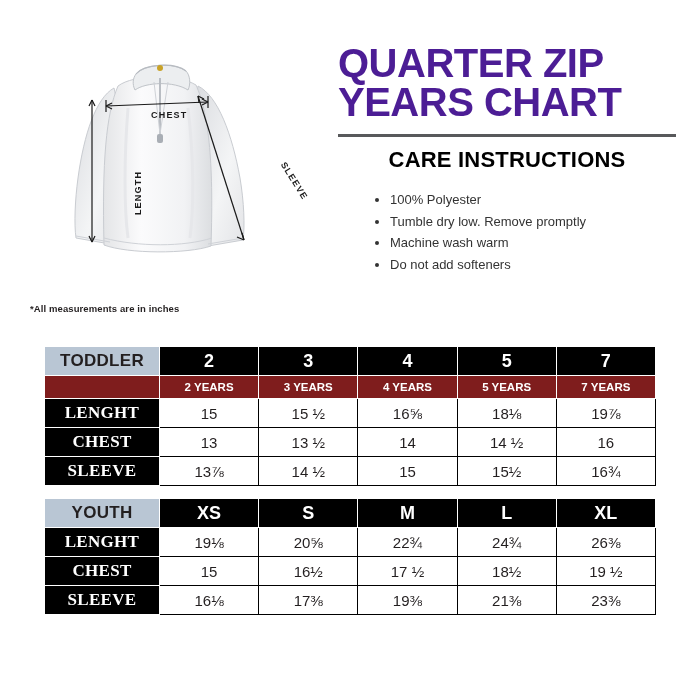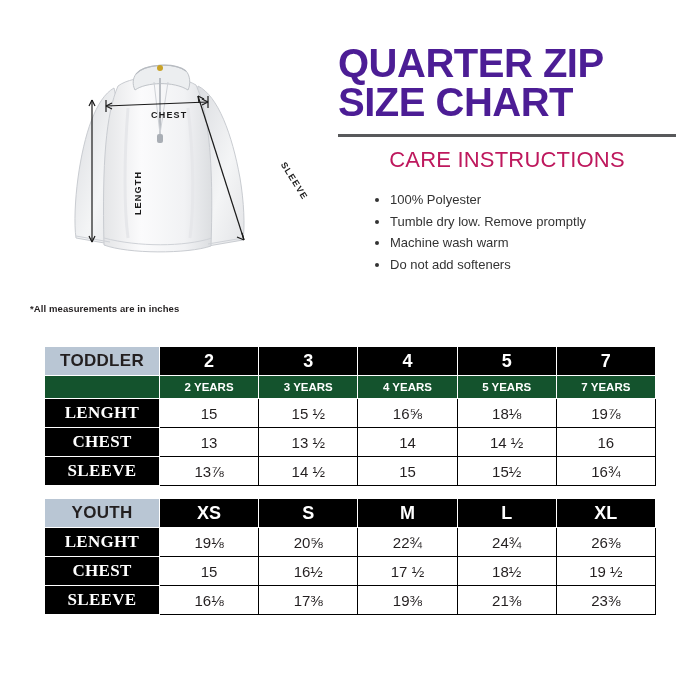--- a/index.html
+++ b/index.html
@@ -88,22 +88,22 @@
   }
   .title .l2 { display: block; }
   .rule {
     height: 3px;
     background: #58595b;
     margin: 12px 0 10px 0;
     width: 100%;
   }
   .care-title {
     font-size: 22px;
-    font-weight: normal;
-    color: #be185d;
+    font-weight: bold;
+    color: #000000;
     text-align: center;
     letter-spacing: 0.2px;
     margin-bottom: 16px;
   }
   .care-list {
     margin: 0;
     padding-left: 52px;
     font-size: 13px;
     line-height: 1.65;
     color: #333;
@@ -135,21 +135,21 @@
     letter-spacing: .3px;
     text-align: center;
   }
   .hdr-size {
     background: #000000;
     color: #ffffff;
     font-weight: bold;
     font-size: 18px;
   }
   .sub-black {
-    background: #14532d;
+    background: #7f1d1d;
     color: #ffffff;
     font-weight: bold;
     font-size: 11.5px;
     height: 20px;
   }
   .row-label {
     background: #000000;
     color: #ffffff;
     font-weight: bold;
     font-size: 17px;
@@ -234,21 +234,21 @@
       <div class="lbl lbl-length">LENGTH</div>
       <div class="lbl lbl-sleeve">SLEEVE</div>
     </div>
 
     <div class="measure-note">*All measurements are in inches</div>
   </div>
 
   <div class="info-pane">
     <div class="title">
       <span class="l1">QUARTER ZIP</span>
-      <span class="l2">SIZE CHART</span>
+      <span class="l2">YEARS CHART</span>
     </div>
     <div class="rule"></div>
     <div class="care-title">CARE INSTRUCTIONS</div>
     <ul class="care-list">
       <li>100% Polyester</li>
       <li>Tumble dry low. Remove promptly</li>
       <li>Machine wash warm</li>
       <li>Do not add softeners</li>
     </ul>
   </div>

